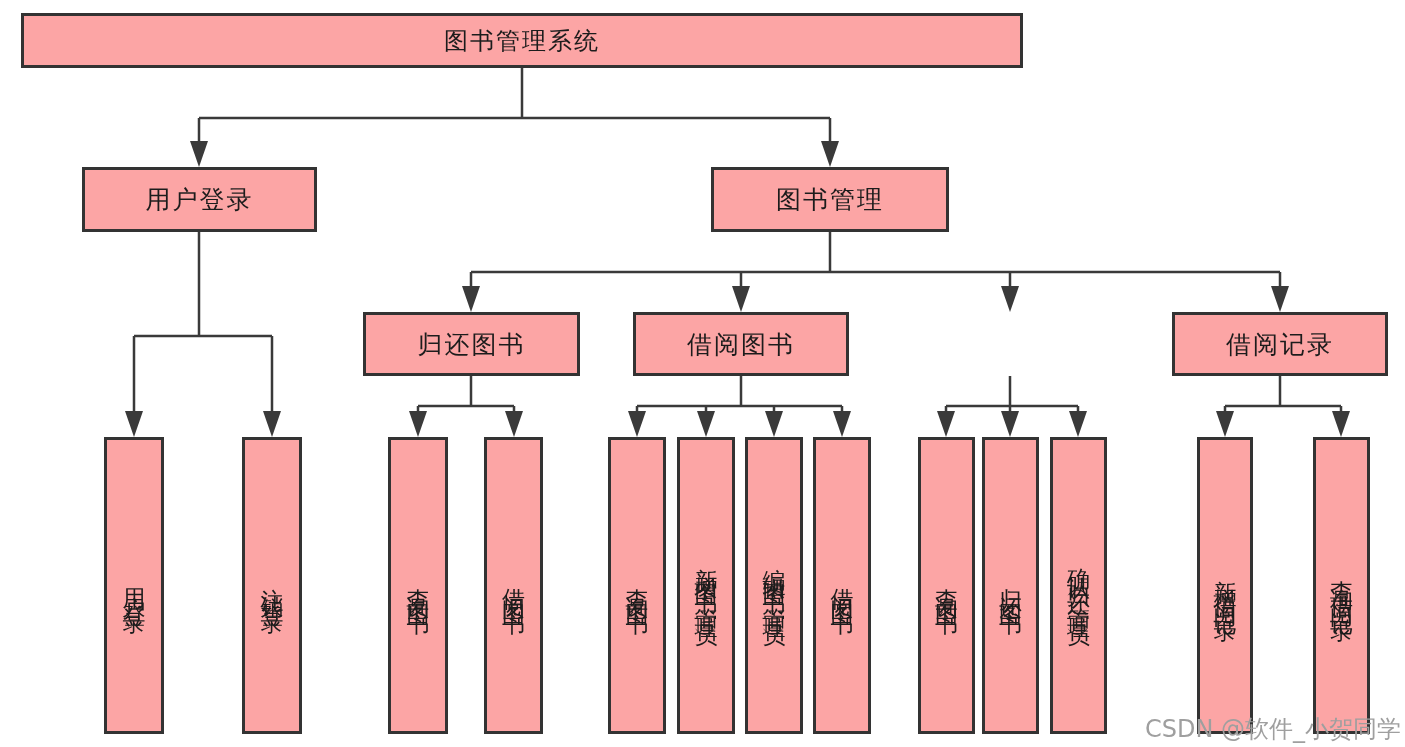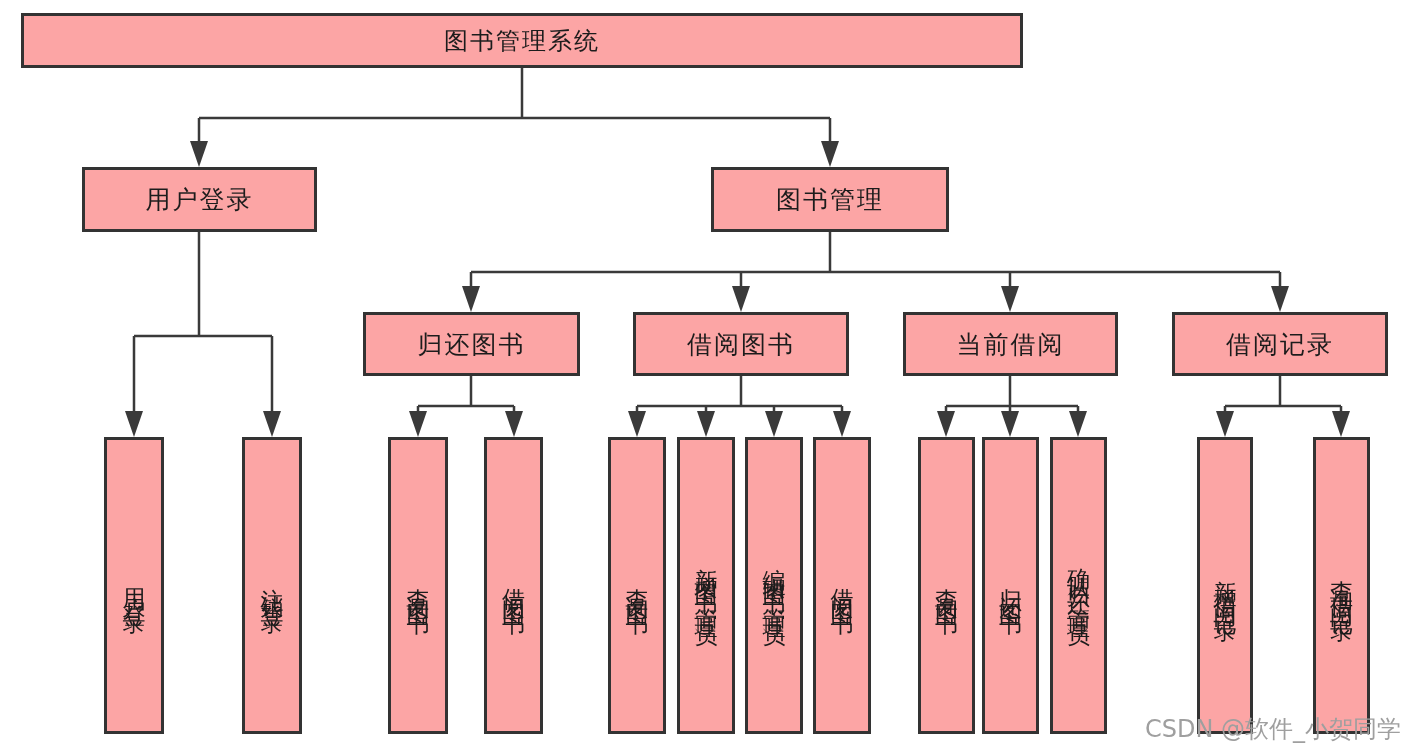--- a/index.html
+++ b/index.html
@@ -121,23 +121,20 @@
   <div class="box" style="left:711px; top:167px; width:238px; height:65px;">
     <span class="hlabel">图书管理</span>
   </div>
 
   <div class="box" style="left:363px; top:312px; width:217px; height:64px;">
     <span class="hlabel">归还图书</span>
   </div>
   <div class="box" style="left:633px; top:312px; width:216px; height:64px;">
     <span class="hlabel">借阅图书</span>
   </div>
-  <div class="box" style="left:903px; top:312px; width:215px; height:64px;">
-    <span class="hlabel">当前借阅</span>
-  </div>
   <div class="box" style="left:1172px; top:312px; width:216px; height:64px;">
     <span class="hlabel">借阅记录</span>
   </div>
 
   <div class="box" style="left:104px; top:437px; width:60px; height:297px;">
     <span class="vtext">用户登录</span>
   </div>
   <div class="box" style="left:242px; top:437px; width:60px; height:297px;">
     <span class="vtext">注销登录</span>
   </div>

